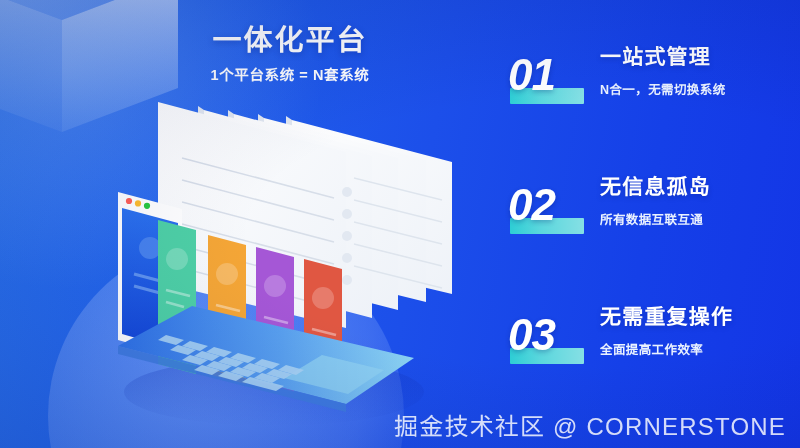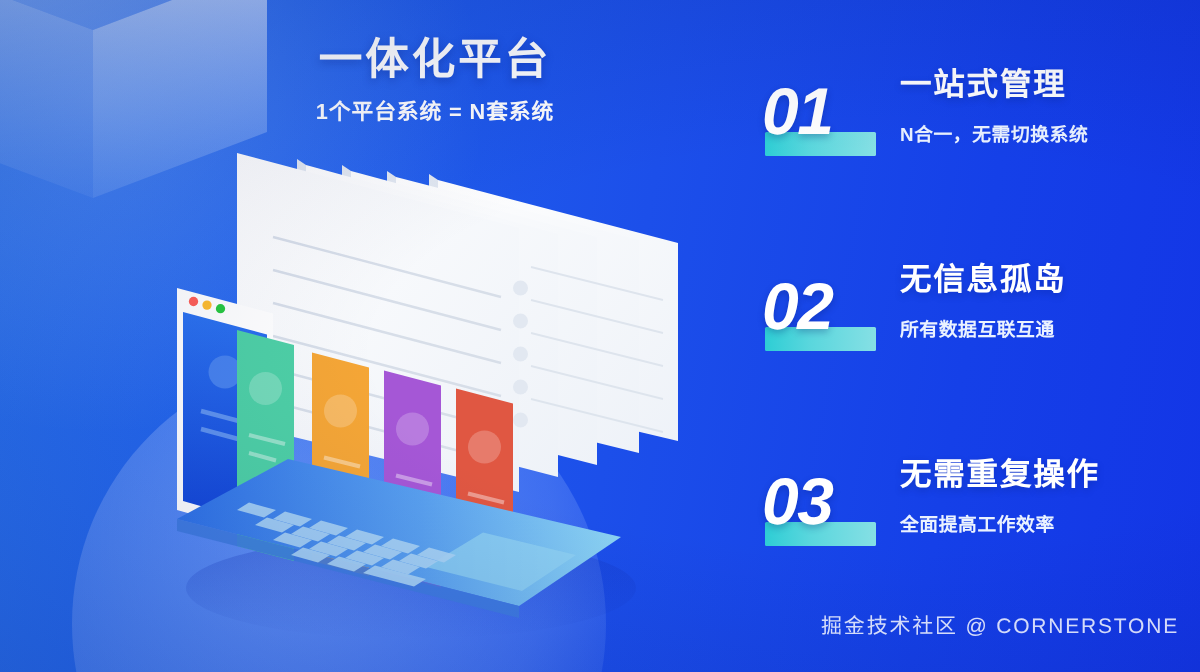--- a/index.html
+++ b/index.html
@@ -67,22 +67,22 @@
     margin:0;font-size:21px;line-height:30px;font-weight:700;color:#FFFFFF;
     letter-spacing:1.2px;text-shadow:0 2px 5px rgba(8,28,110,.28);
   }
   .f-sub{
     margin:9px 0 0 0;font-size:12.5px;line-height:18px;font-weight:700;color:#EAF2FF;
     letter-spacing:.4px;
   }
 
   
   .watermark{
-    position:absolute;right:14px;bottom:18px;
-    font-size:14px;line-height:26px;font-weight:400;color:rgba(255,255,255,.82);
+    position:absolute;right:14px;bottom:8px;
+    font-size:24px;line-height:26px;font-weight:400;color:rgba(255,255,255,.82);
     letter-spacing:1.2px;
   }
 </style>
 </head>
 <body>
 
 <div class="poster">
 
   <div class="bg-glow"></div>
 

